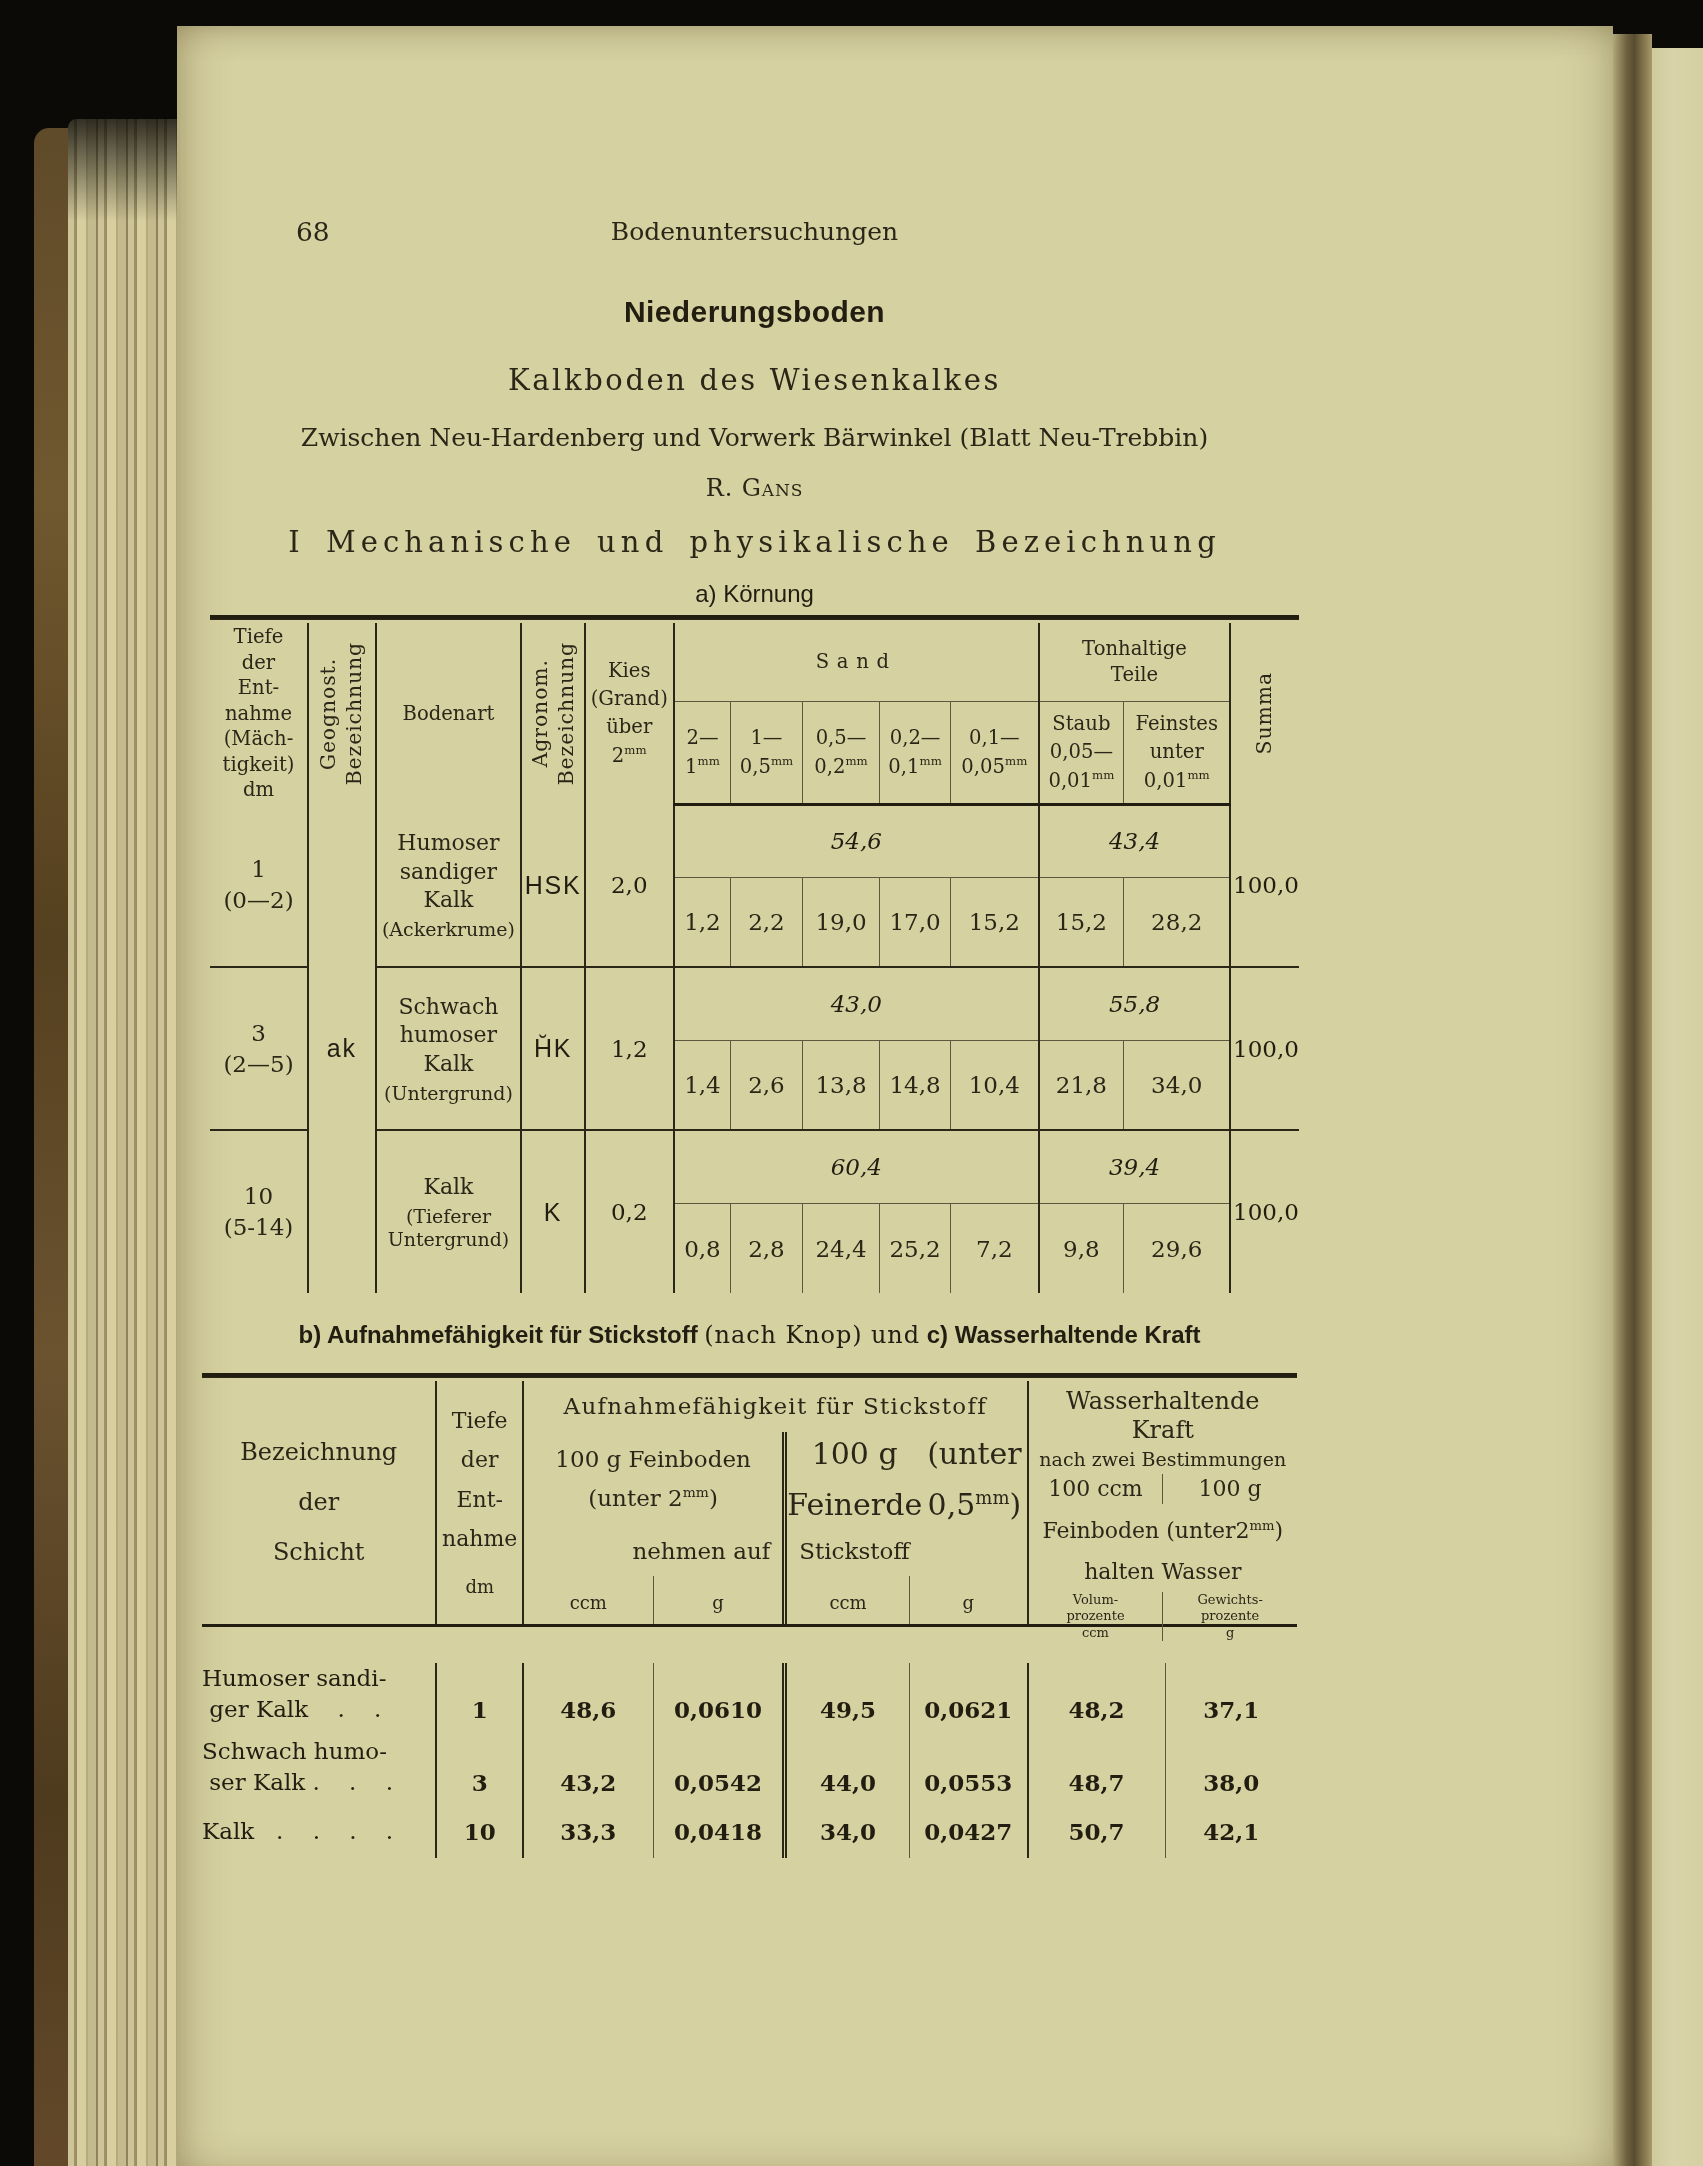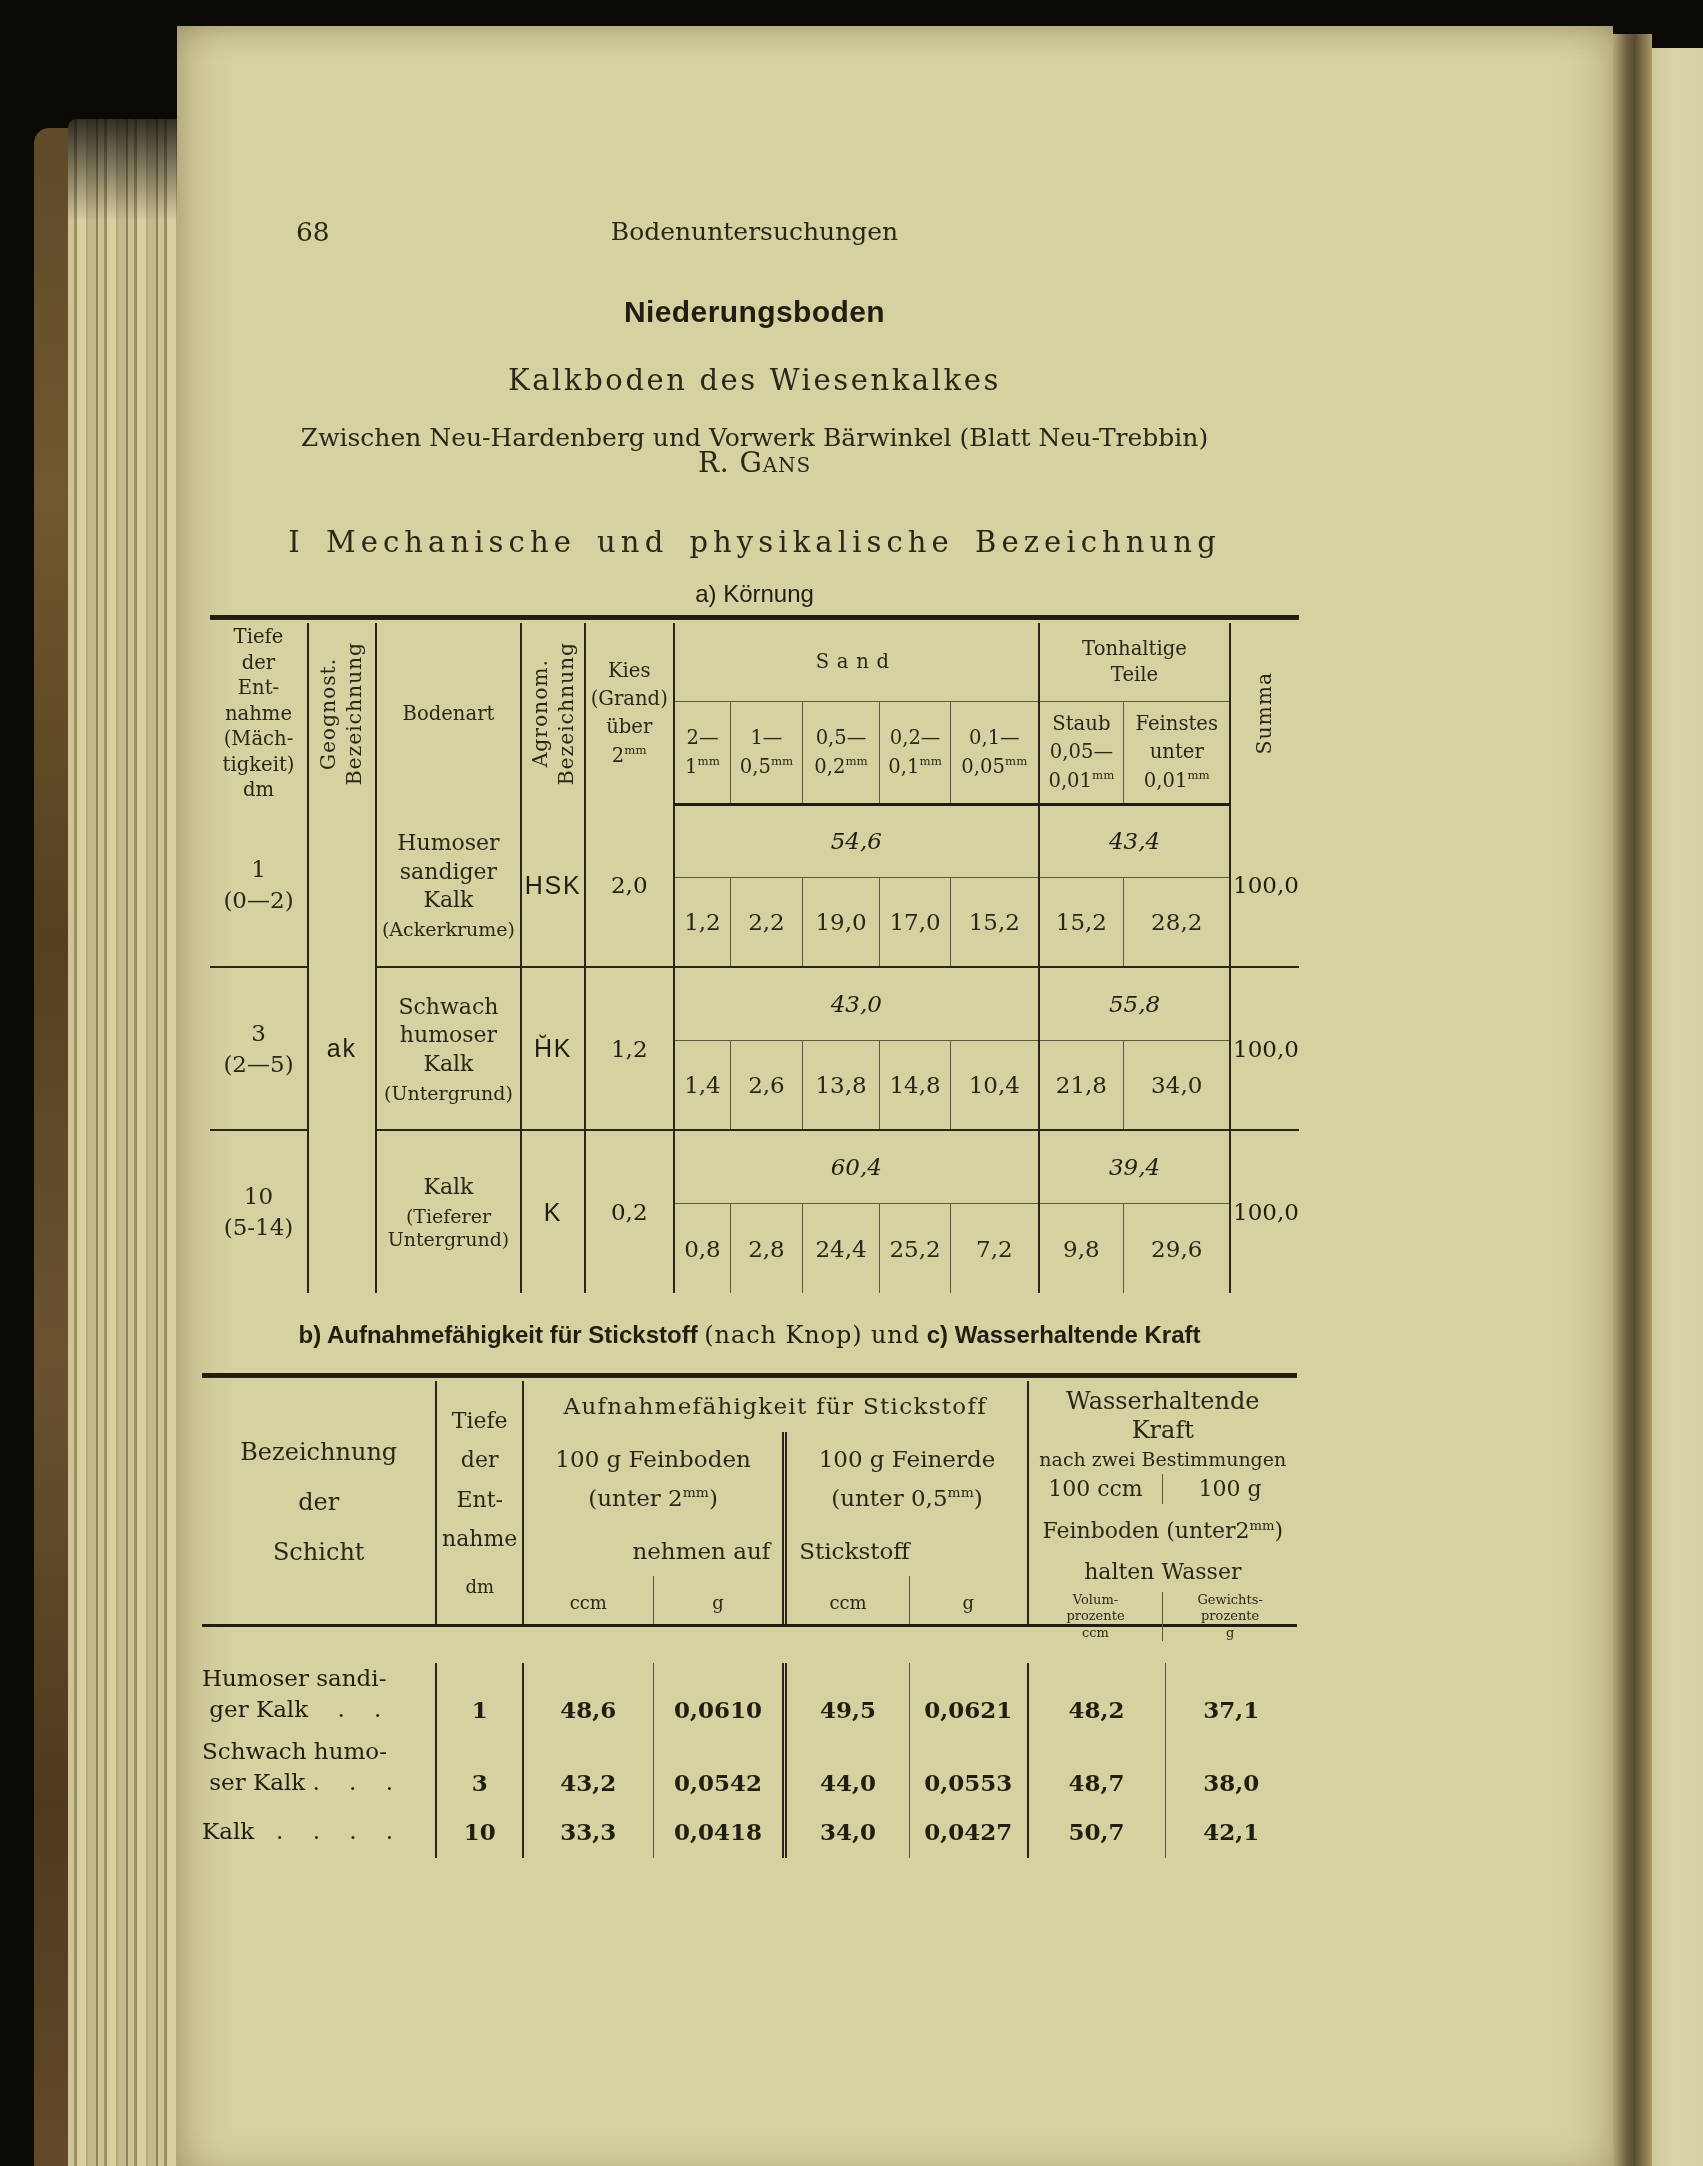--- a/index.html
+++ b/index.html
@@ -52,21 +52,21 @@
     background:linear-gradient(90deg,#cfc99e 0%,#d9d3a9 40%,#d5cfa4 100%);
   }
   
   .abs{position:absolute;}
   .hwrap{left:210px;width:1089px;text-align:center;}
   #pgnum{left:119px;top:216px;font-size:26.4px;}
   .runhead{top:217px;font-size:25px;}
   .h-nieder{top:295px;font-size:30px;font-family:"Liberation Sans",sans-serif;font-weight:700;color:var(--ink-strong);letter-spacing:0.4px;}
   .h-kalk{top:363px;font-size:29px;letter-spacing:2.6px;}
   .h-zw{top:423px;font-size:25px;}
-  .h-gans{top:446px;font-size:28px;font-variant:small-caps;letter-spacing:0.9px;}
+  .h-gans{top:474px;font-size:24px;font-variant:small-caps;letter-spacing:0.9px;}
   .h-mech{top:525px;font-size:29px;letter-spacing:5.1px;word-spacing:6.8px;}
   .h-koer{top:580px;font-size:24px;font-family:"Liberation Sans",sans-serif;font-weight:400;color:var(--ink-strong);}
   .h-bc{top:1321px;font-size:24px;font-family:"Liberation Sans",sans-serif;font-weight:700;color:var(--ink-strong);}
   .h-bc .serif{font-family:"DejaVu Serif",serif;font-weight:400;letter-spacing:0.9px;}
   
   .dblrule{height:4.3px;border-top:4.3px solid var(--ink-strong);border-bottom:1.7px solid var(--ink);}
   sup{font-size:.6em;}
   .pl{white-space:pre-line;}
   .pw{white-space:pre-wrap;}
   .l{display:block;line-height:1.45;}
@@ -100,21 +100,21 @@
   .tbb{grid-template-rows:73px 73px 49px;}
   .gc{display:flex;align-items:center;justify-content:center;text-align:center;font-size:22px;line-height:1.35;}
   .bRk{border-right:2.6px solid var(--ink);}
   .bRt{border-right:1.3px solid var(--ln);}
   .bRd{border-right:5.1px double var(--ink);}
   .bh-name{grid-column:1;grid-row:1/5;font-size:24px;line-height:2.1;}
   .bh-tiefe{grid-column:2;grid-row:1/5;flex-direction:column;justify-content:center;font-size:22px;line-height:1.8;}
   .bh-tiefe .unit{font-size:18px;margin-top:12px;}
   .bh-title{grid-column:3/7;grid-row:1;letter-spacing:1.3px;font-size:23px;}
   .bh-fb{grid-column:3/5;grid-row:2;flex-direction:column;font-size:23px;line-height:1.7;}
-  .bh-fe{grid-column:5/7;grid-row:2;flex-direction:column;font-size:23px;line-height:1.7;}
+  .bh-fe{grid-column:5/7;grid-row:2;flex-direction:row;font-size:30px;line-height:1.7;}
   .bh-n1{grid-column:3/5;grid-row:3;justify-content:flex-end;padding-right:12px;font-size:23px;}
   .bh-n2{grid-column:5/7;grid-row:3;justify-content:flex-start;padding-left:12px;font-size:23px;}
   .bh-u{grid-row:4;font-size:18px;align-items:flex-end;padding-bottom:8.5px;}
   .bh-wasser{grid-column:7/9;grid-row:1/5;flex-direction:column;justify-content:flex-start;padding-top:6.8px;}
   .w-l1{font-size:24px;line-height:1.2;}
   .w-l3{font-size:19px;margin-top:1.7px;}
   .w-row{display:flex;width:100%;margin-top:1.7px;}
   .w-row span{flex:1;font-size:22px;}
   .w-c1{border-right:1.3px solid var(--ln);}
   .w-l4{font-size:22px;margin-top:12px;}

